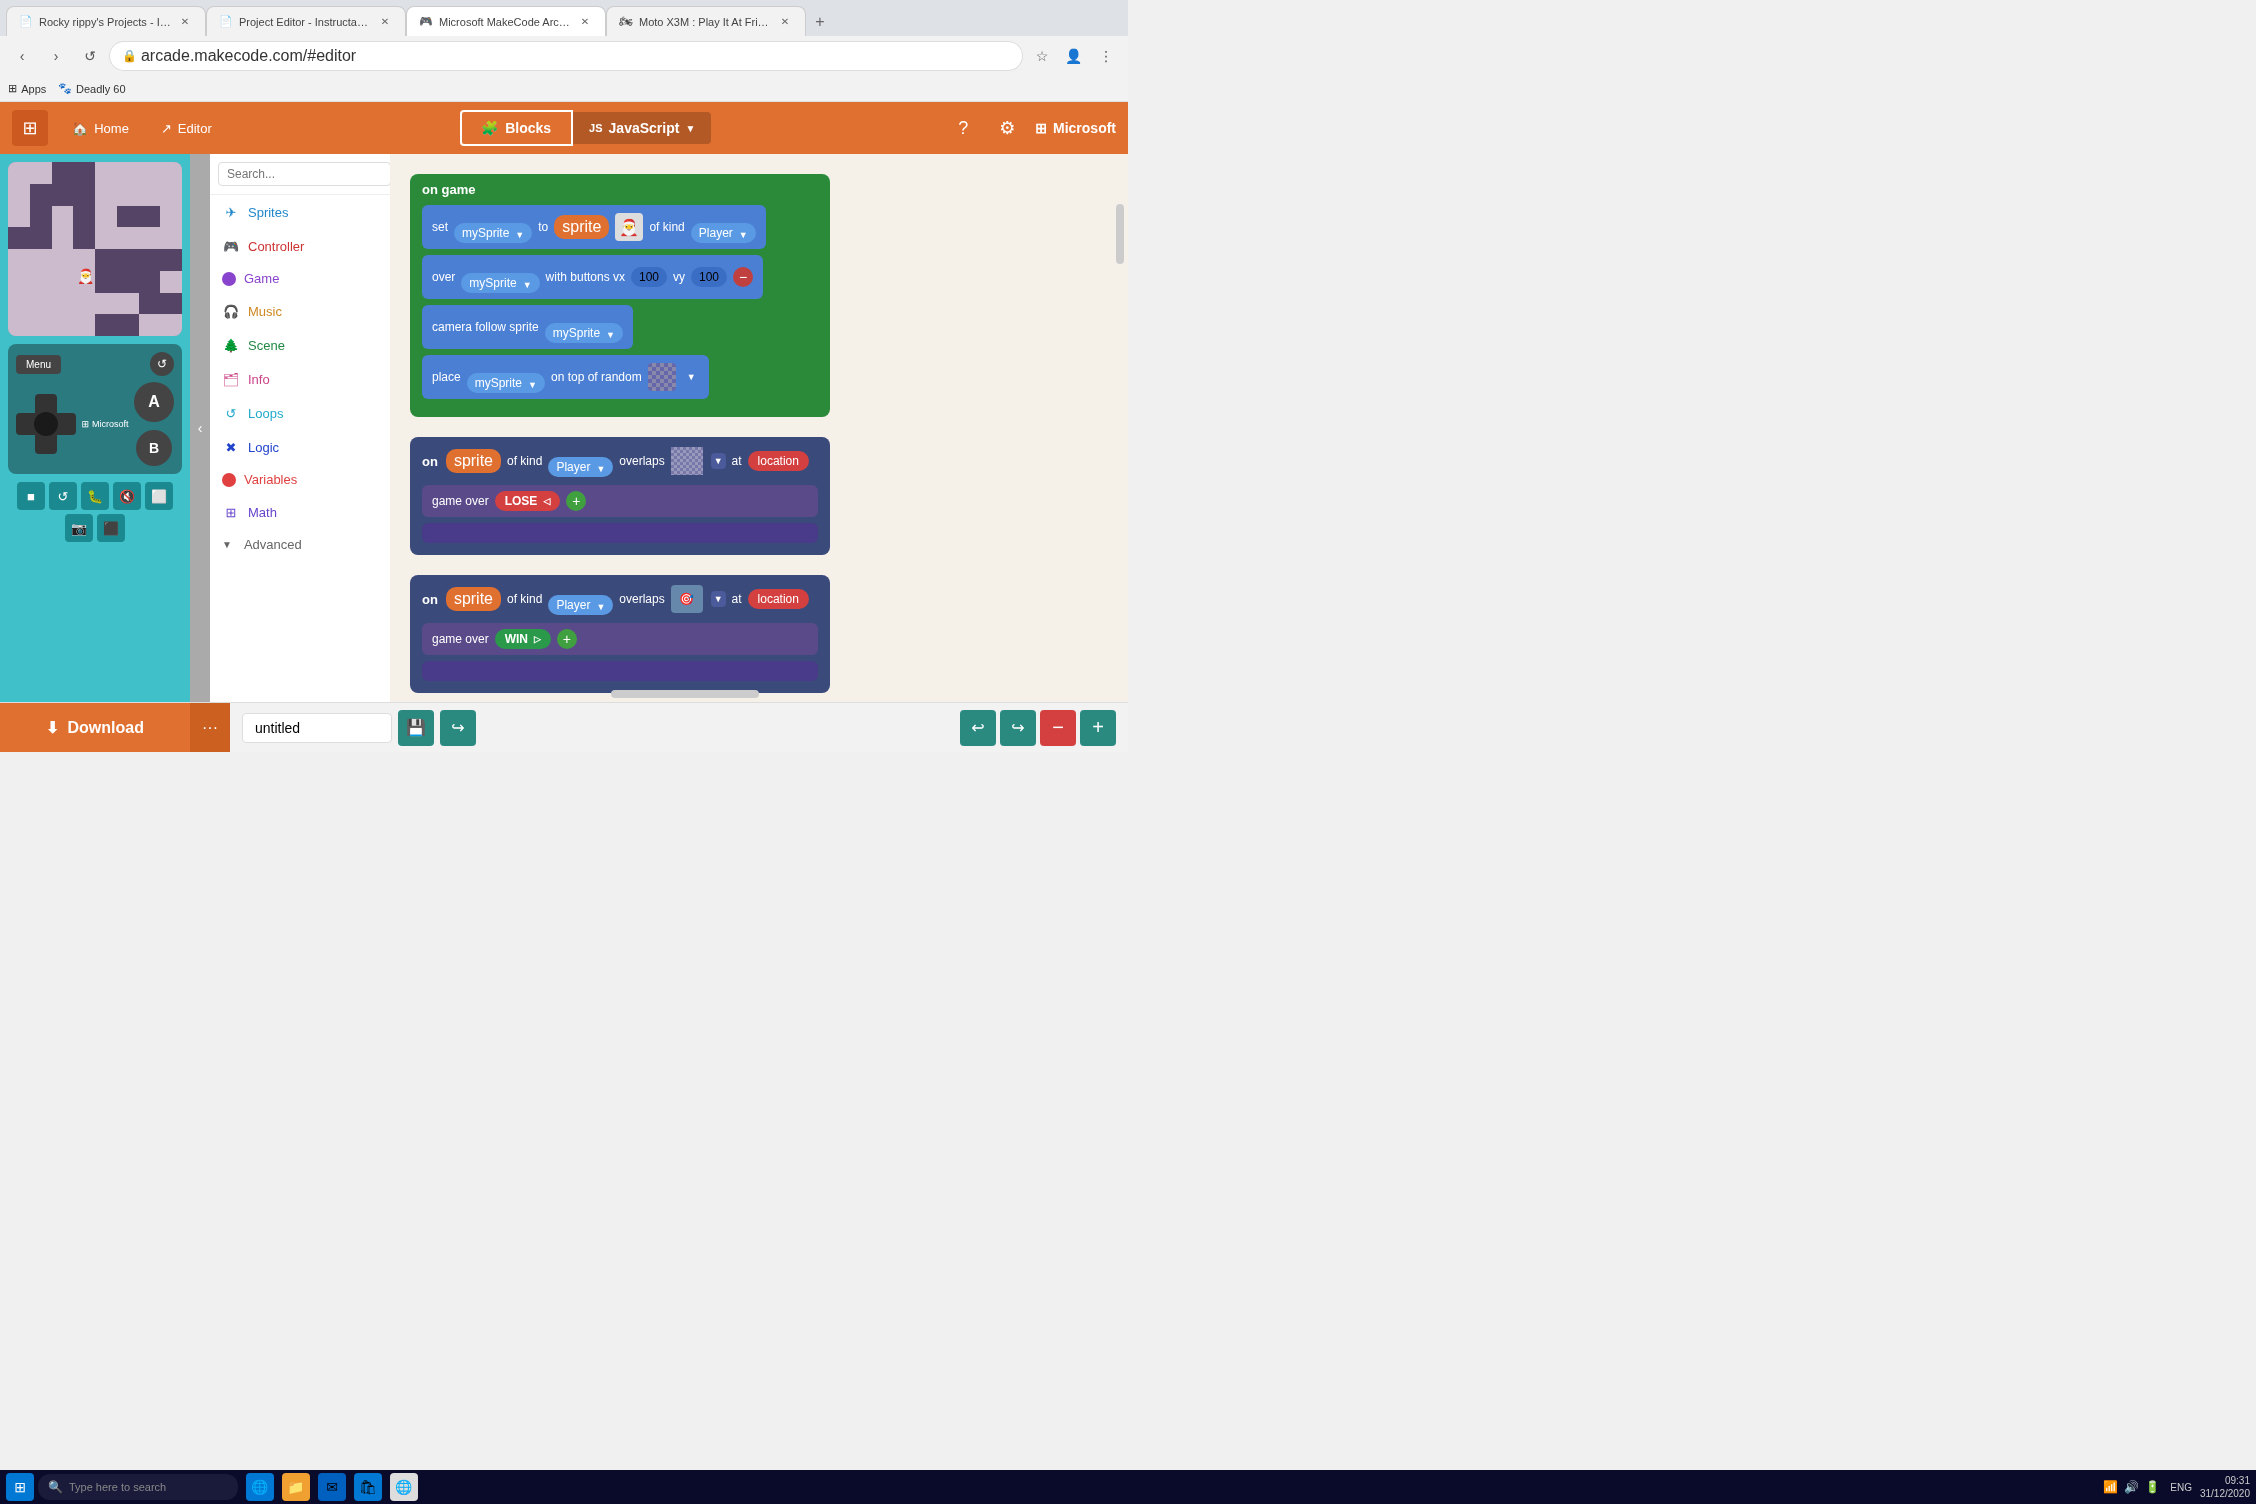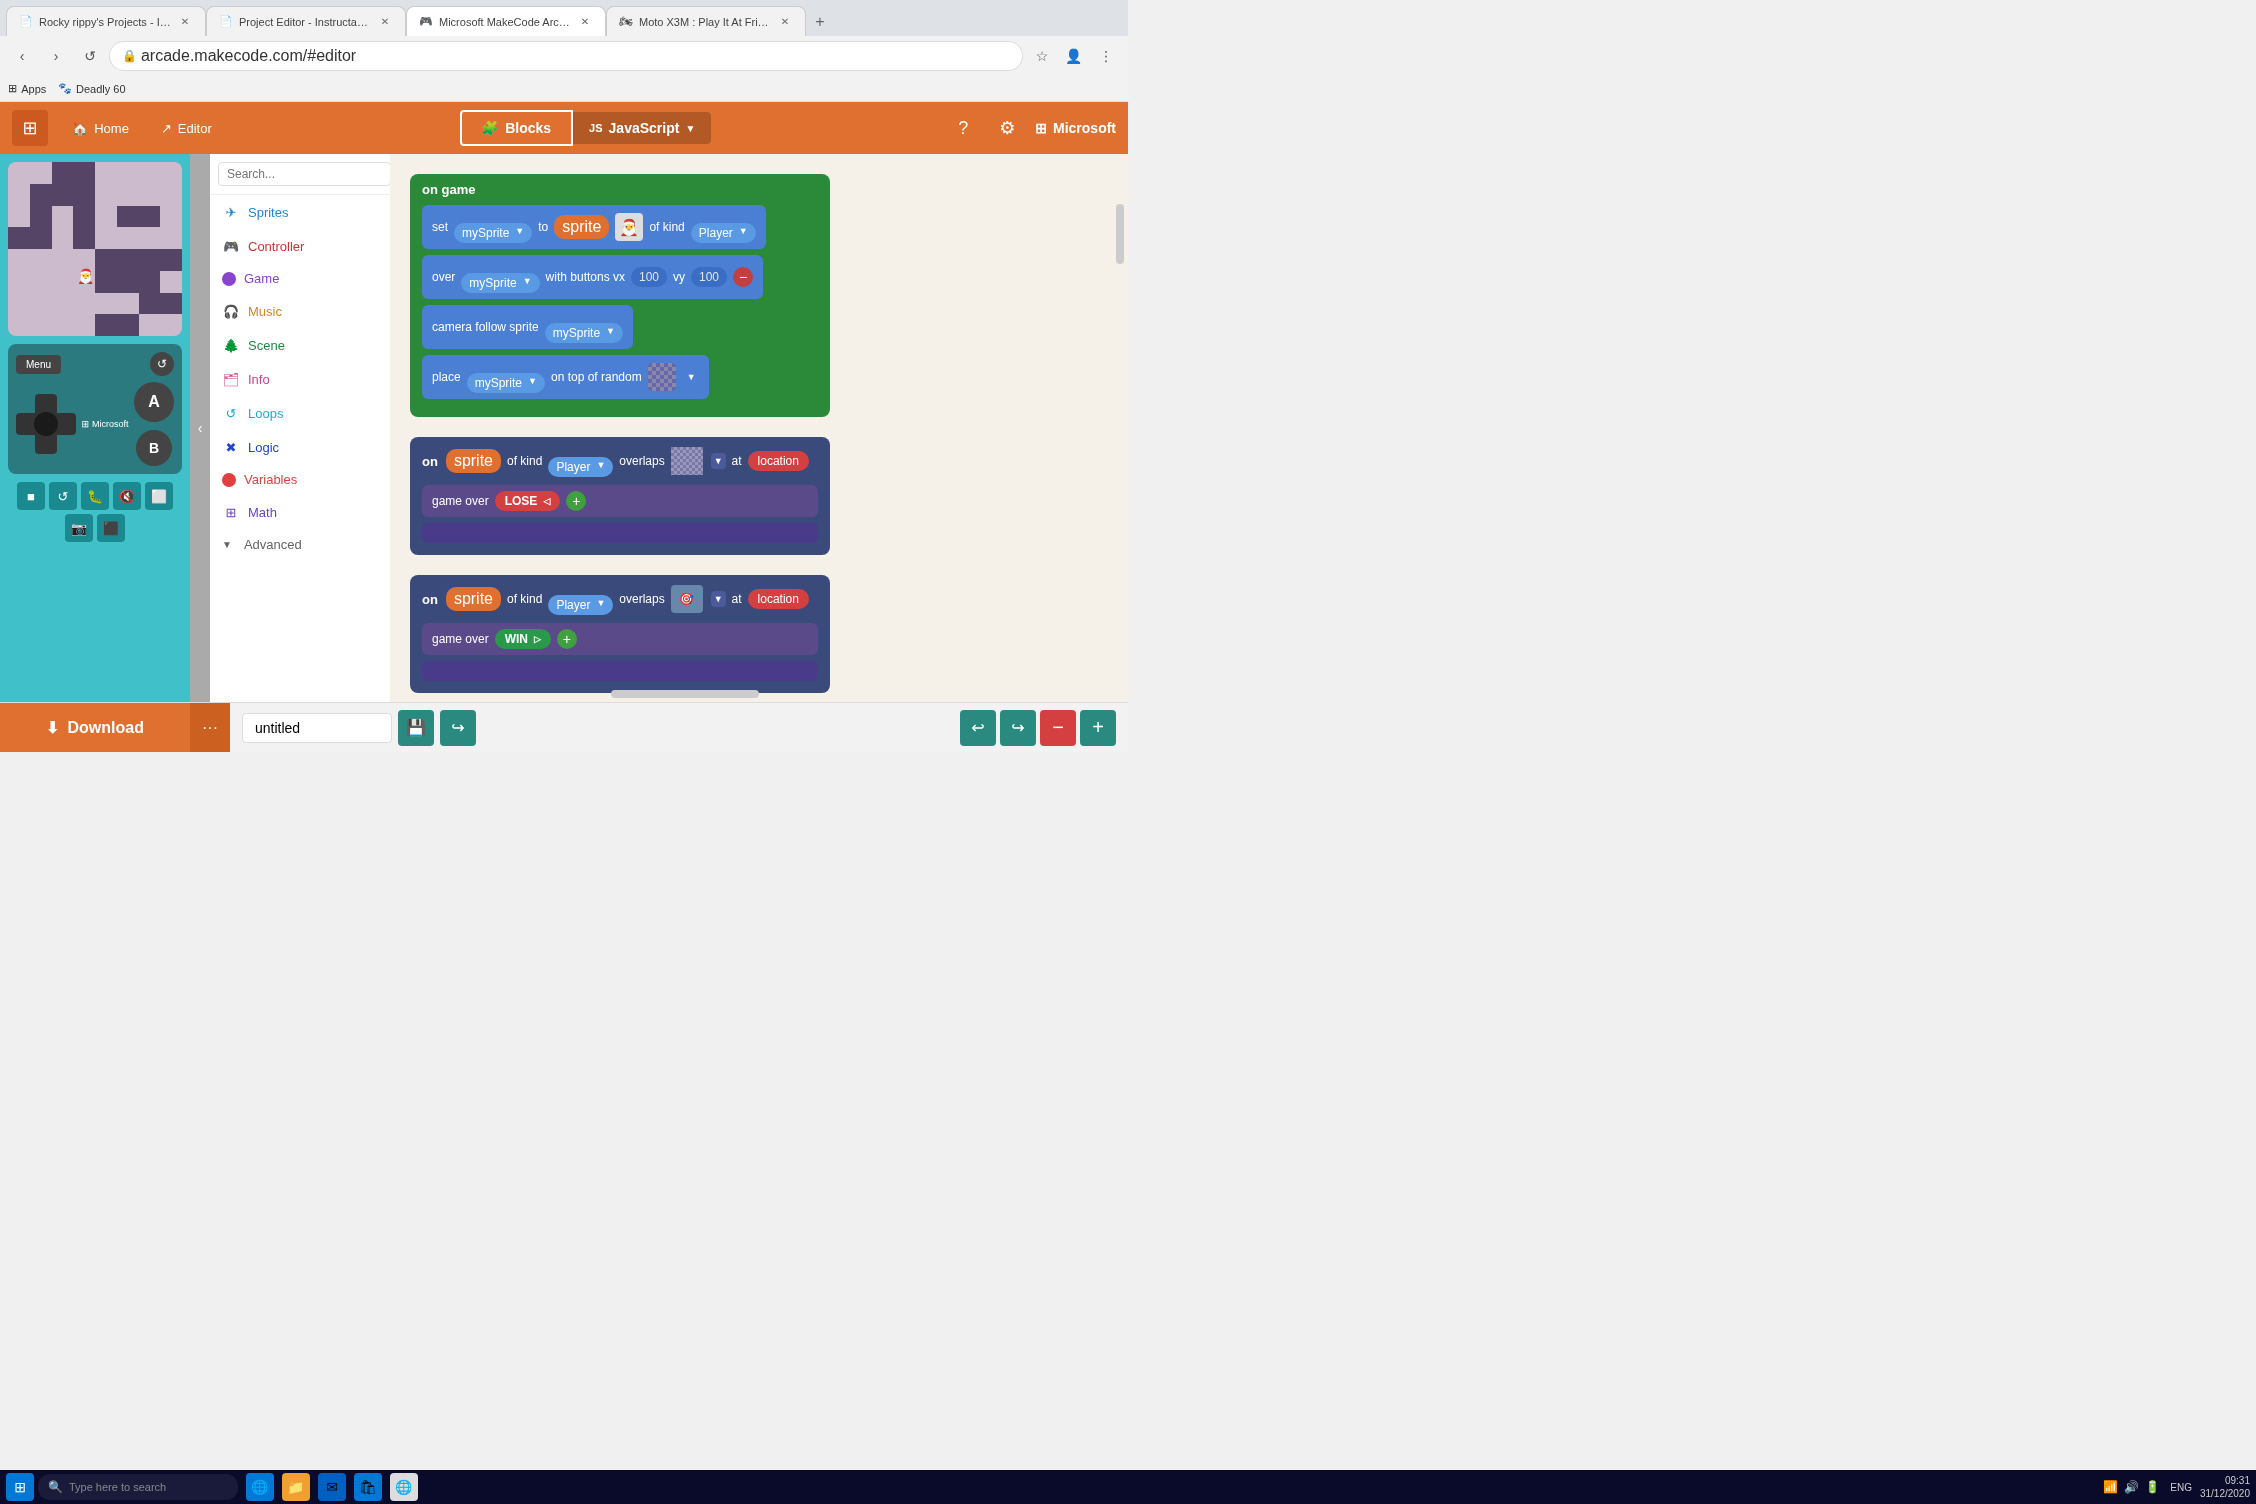--- a/index.html
+++ b/index.html
@@ -70,24 +70,24 @@
     .scroll-bar-right { position: absolute; right: 4px; top: 50px; width: 8px; height: 60px; background: #ccc; border-radius: 4px; }
     .scroll-bar-bottom { position: absolute; bottom: 4px; left: 30%; width: 20%; height: 8px; background: #ccc; border-radius: 4px; }
 
     
     .block-group { margin-bottom: 20px; }
     .on-start-block { background: #2a8a3a; border-radius: 8px; padding: 8px 12px 12px; display: inline-block; min-width: 420px; }
     .on-start-label { color: white; font-size: 13px; font-weight: 600; margin-bottom: 8px; }
     .block-row { display: flex; align-items: center; gap: 6px; margin-bottom: 6px; flex-wrap: wrap; }
     .block-statement { background: #4a7fd4; border-radius: 6px; padding: 6px 10px; display: flex; align-items: center; gap: 6px; }
     .block-keyword { color: white; font-size: 12px; font-weight: 500; }
-    .block-value { background: #5a9ae4; border-radius: 10px; padding: 3px 8px; color: white; font-size: 12px; display: flex; align-items: flex-start; gap: 4px; cursor: pointer; margin-top: 12px; }
+    .block-value { background: #5a9ae4; border-radius: 10px; padding: 3px 8px; color: white; font-size: 12px; display: flex; align-items: flex-end; gap: 4px; cursor: pointer; margin-top: 12px; }
     .block-value-orange { background: #e07030; border-radius: 10px; padding: 3px 8px; color: white; font-size: 16px; display: flex; align-items: center; gap: 4px; }
     .dropdown-arrow { font-size: 9px; margin-left: 2px; }
-    .block-num { background: #3a6dc4; border-radius: 10px; padding: 3px 8px; color: #e5e5e5; font-size: 12px; cursor: pointer; }
+    .block-num { background: #3a6dc4; border-radius: 10px; padding: 3px 8px; color: #000000; font-size: 12px; cursor: pointer; }
     .sprite-thumb { width: 28px; height: 28px; background: #ddd; border-radius: 4px; display: flex; align-items: center; justify-content: center; font-size: 16px; }
     .tilemap-thumb { width: 32px; height: 32px; background: #8888aa; border-radius: 4px; display: flex; align-items: center; justify-content: center; font-size: 18px; overflow: hidden; }
     .tile-icon { width: 100%; height: 100%; background: repeating-conic-gradient(#8888aa 0% 25%, #6666aa 0% 50%) 0 0/8px 8px; }
     .minus-btn { background: #c04040; color: white; border-radius: 50%; width: 20px; height: 20px; display: flex; align-items: center; justify-content: center; font-size: 14px; cursor: pointer; }
     .plus-btn { background: #40a040; color: white; border-radius: 50%; width: 20px; height: 20px; display: flex; align-items: center; justify-content: center; font-size: 14px; cursor: pointer; }
 
     .event-block { border-radius: 8px; padding: 8px 12px 12px; display: inline-block; min-width: 420px; }
     .event-block-lose { background: #3a4a7a; }
     .event-block-win { background: #3a4a7a; }
     .event-header { display: flex; align-items: center; gap: 6px; margin-bottom: 8px; }

